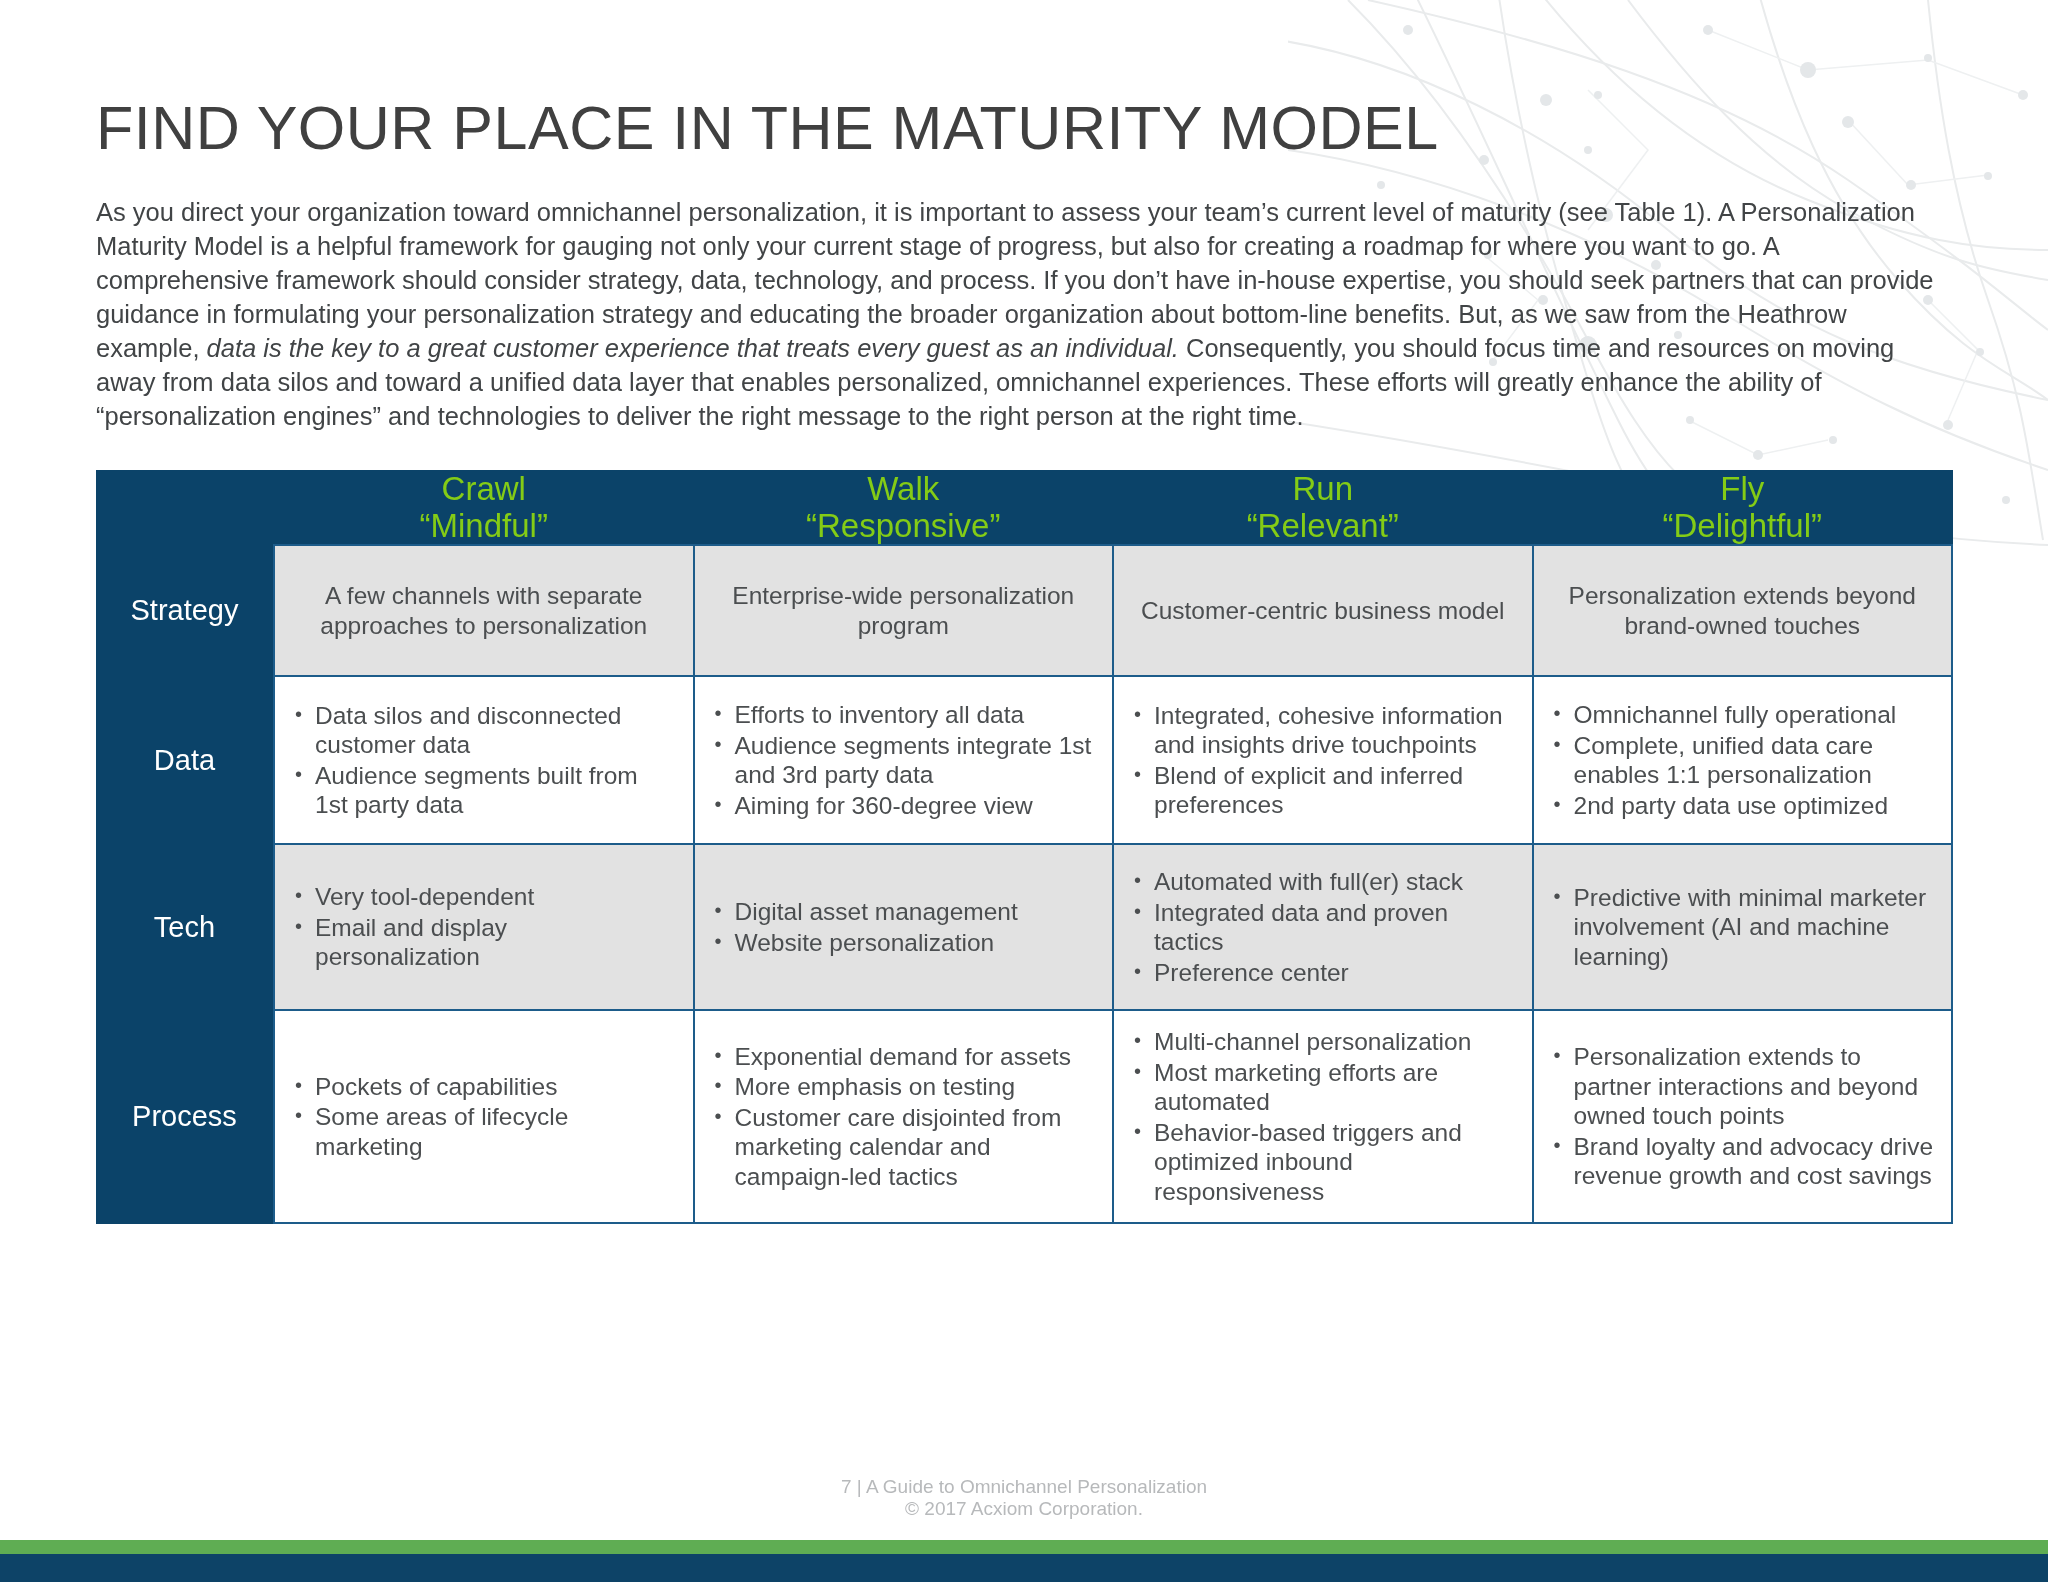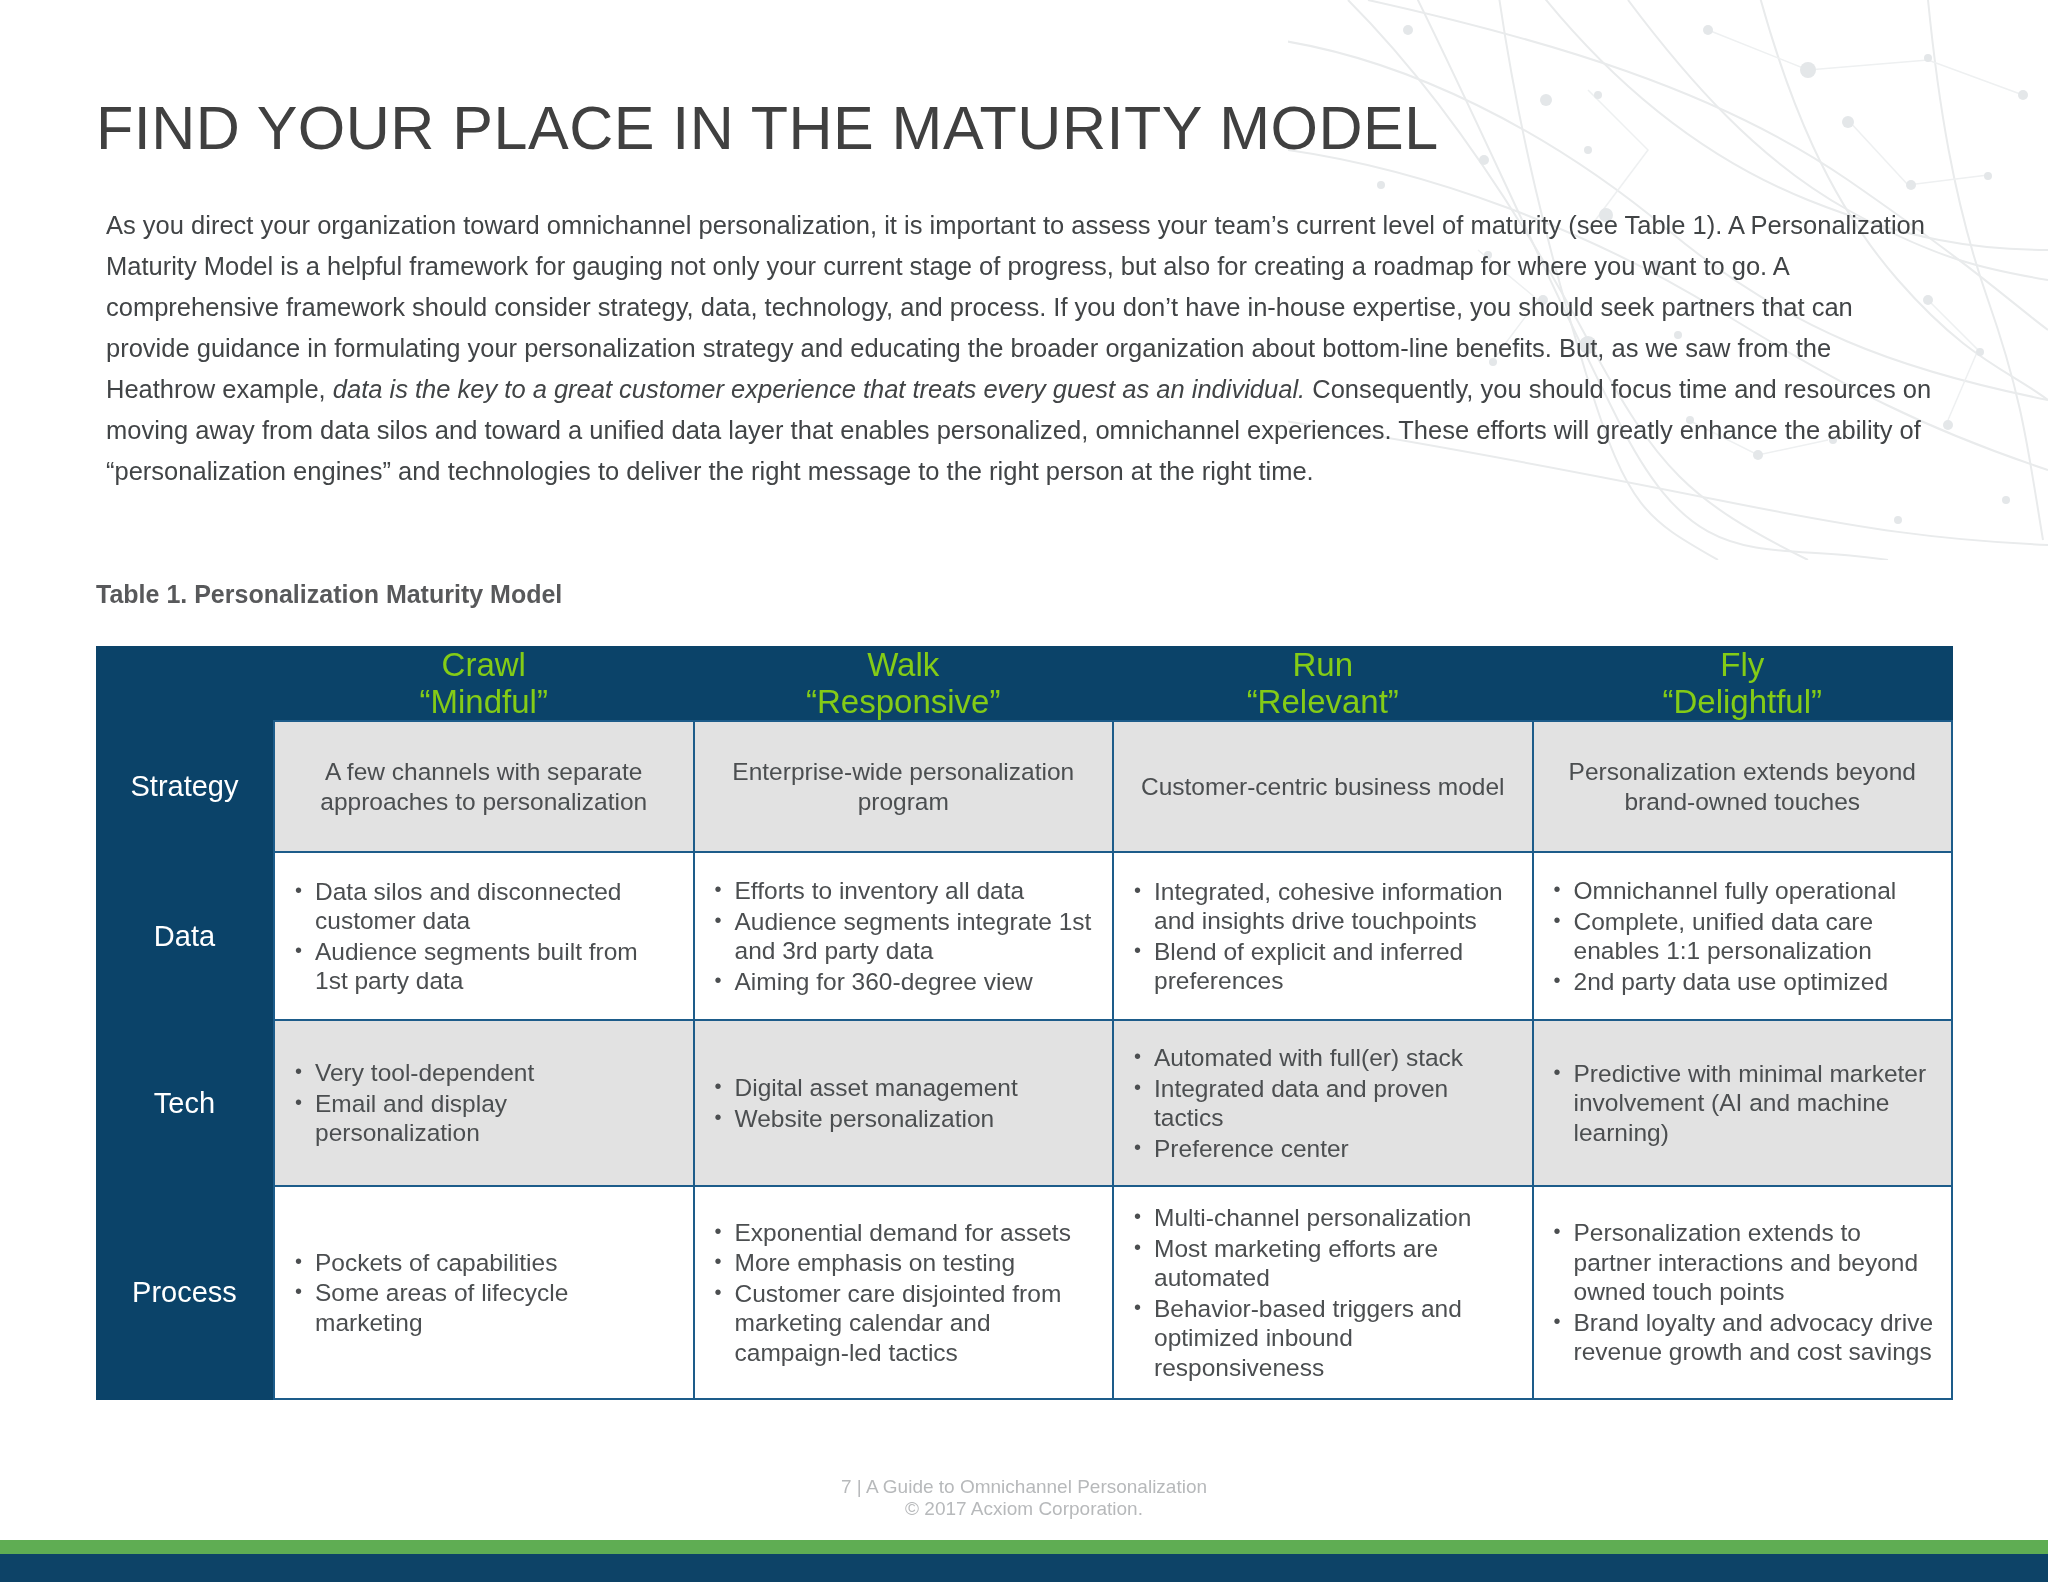--- a/index.html
+++ b/index.html
@@ -40,24 +40,24 @@
     font-weight: 400;
     color: #404040;
     letter-spacing: 0.5px;
     margin: 0;
     padding-top: 98px;
     line-height: 1;
     white-space: nowrap;
   }
 
   .intro {
-    margin: 10px;
+    margin: 0;
     padding-top: 36px;
     font-size: 25.5px;
-    line-height: 41px;
+    line-height: 34px;
     color: #414446;
     max-width: 1866px;
     text-align: left;
   }
   .intro em { font-style: italic; }
 
   .table-caption {
     margin: 0;
     padding-top: 78px;
     font-size: 25px;
@@ -231,21 +231,20 @@
     <circle cx="610" cy="520" r="4"></circle>
   </g>
 </svg>
 
 <div class="page">
 
   <h1 class="page-title">FIND YOUR PLACE IN THE MATURITY MODEL</h1>
 
   <p class="intro"><span>As you direct your organization toward omnichannel personalization, it is important to assess your team’s current level of maturity (see Table 1). A Personalization Maturity Model is a helpful framework for gauging not only your current stage of progress, but also for creating a roadmap for where you want to go. A comprehensive framework should consider strategy, data, technology, and process. If you don’t have in-house expertise, you should seek partners that can provide guidance in formulating your personalization strategy and educating the broader organization about bottom-line benefits. But, as we saw from the Heathrow example, </span><em>data is the key to a great customer experience that treats every guest as an individual.</em><span> Consequently, you should focus time and resources on moving away from data silos and toward a unified data layer that enables personalized, omnichannel experiences. These efforts will greatly enhance the ability of “personalization engines” and technologies to deliver the right message to the right person at the right time.</span></p>
 
-  <p class="table-caption">Table 1. Personalization Maturity Model</p>
 
   <table class="maturity-table">
     <colgroup>
       <col class="col-label">
       <col class="col-stage">
         <col class="col-stage">
         <col class="col-stage">
         <col class="col-stage">
     </colgroup>
     <thead>

